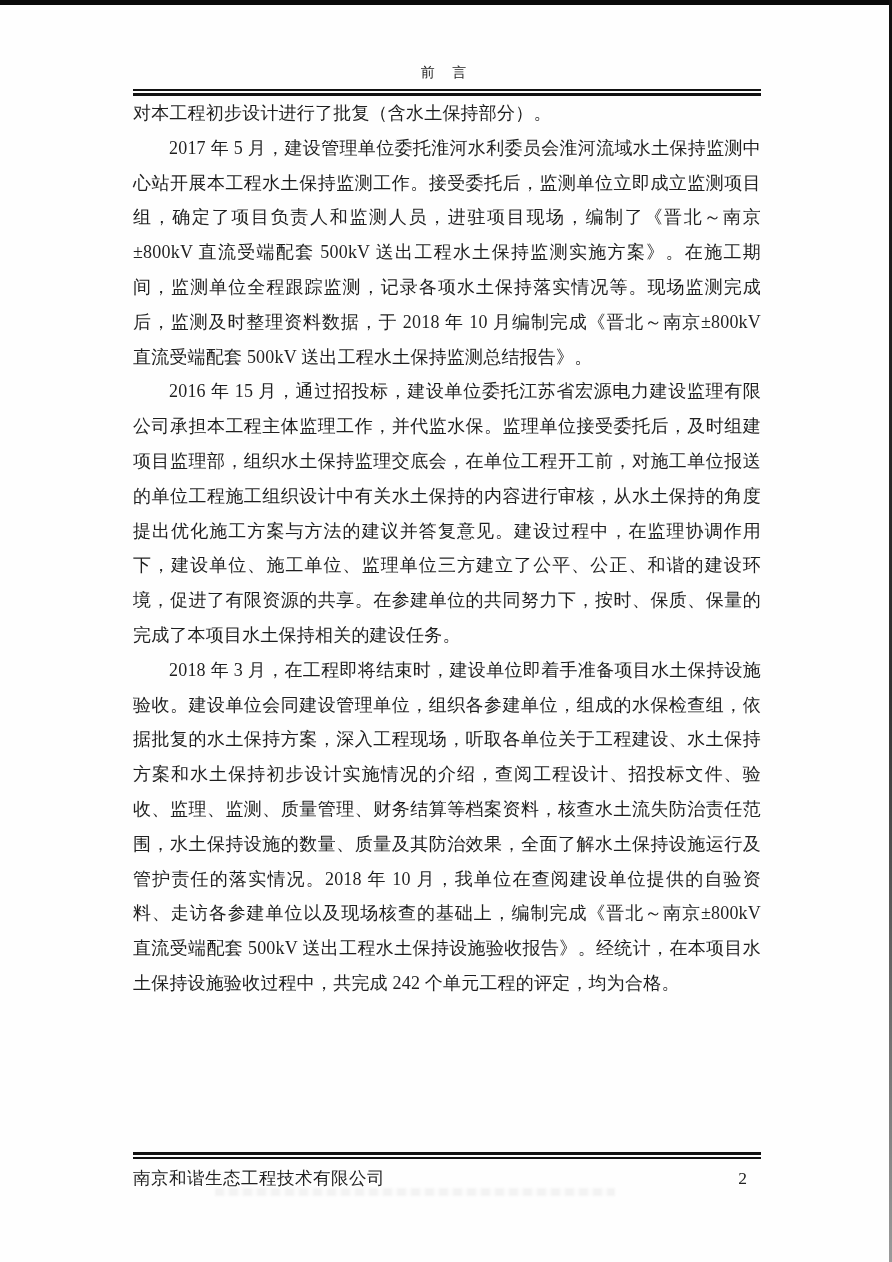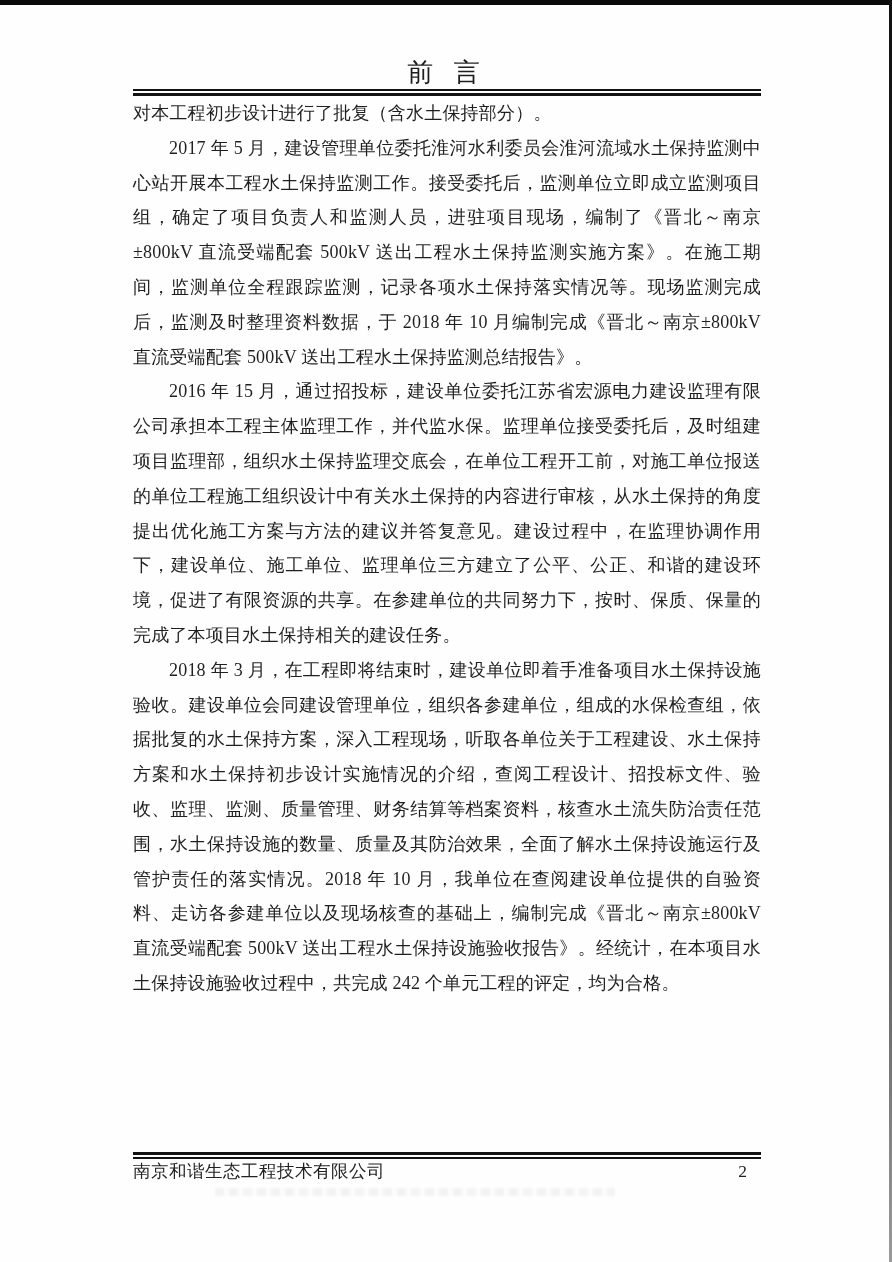--- a/index.html
+++ b/index.html
@@ -23,21 +23,21 @@
     background: linear-gradient(#111 0%, #333 55%, #9a9a9a 100%);
   }
 
   .content {
     position: absolute; left: 133px; top: 0; width: 628px;
   }
 
   .title {
     margin: 0; padding-top: 60px;
     text-align: center;
-    font-size: 26px; font-weight: 500;
+    font-size: 14px; font-weight: 500;
     letter-spacing: 7px;
     line-height: 26px;
     color: #1e1e1e;
   }
 
   
   .rule { width: 100%; box-sizing: border-box; }
   .rule-header {
     margin-top: 3px; height: 7px;
     border-top: 2px solid #121212;
@@ -59,20 +59,21 @@
     letter-spacing: 0.2px;
     color: #1f1f1f;
   }
   .paragraphs p.p-indent { text-indent: 2em; }
 
   .footer {
     position: absolute; left: 133px; top: 1152px; width: 628px;
   }
   .footer-row {
     display: flex; justify-content: space-between; align-items: baseline;
+    padding-top: 7px;
     gap: 39px;
   }
   .footer-company { font-size: 17.5px; color: #222; letter-spacing: 0.5px; }
   .footer-pagenum { font-size: 17.5px; color: #222; padding-right: 14px; }
 
   
   .ghost {
     position: absolute; left: 215px; top: 1188px; width: 400px; height: 8px;
     background: repeating-linear-gradient(90deg,
       rgba(60,60,60,0.10) 0 9px, rgba(60,60,60,0.02) 9px 14px);

